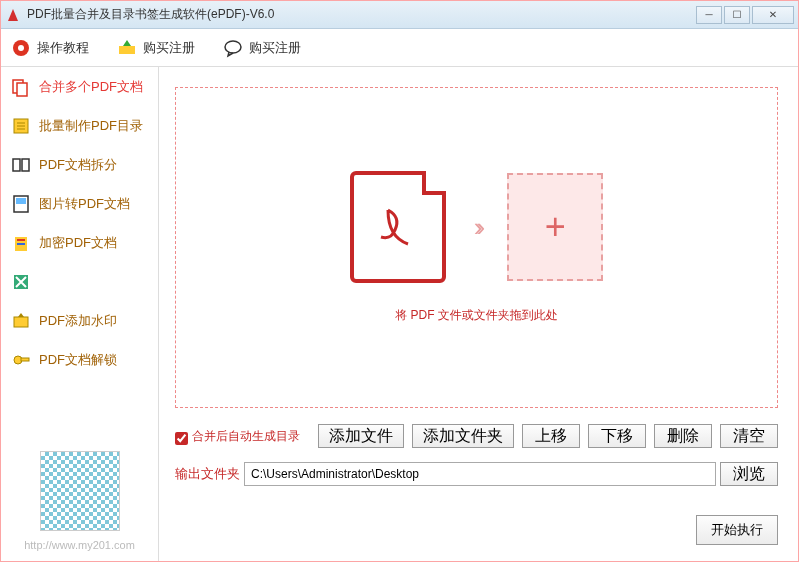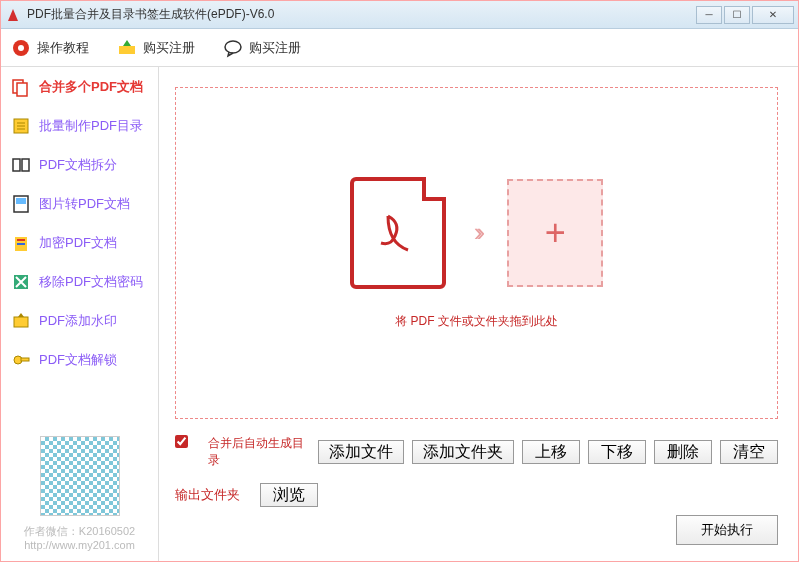--- a/index.html
+++ b/index.html
@@ -14,47 +14,47 @@
     .titlebar-btn { width: 26px; height: 18px; border: 1px solid #a8bed0; background: linear-gradient(#f0f6fb, #dce9f4); display: flex; align-items: center; justify-content: center; font-size: 10px; color: #444; cursor: pointer; }
     .titlebar-btn.close { width: 42px; }
     
     .toolbar { height: 38px; background: #fff; display: flex; align-items: center; padding: 0 10px; border-bottom: 1px solid #ddd; gap: 28px; }
     .toolbar-item { display: flex; align-items: center; gap: 6px; font-size: 13px; color: #333; cursor: pointer; }
     .toolbar-icon { width: 20px; height: 20px; }
     
     .main { flex: 1; display: flex; }
     
     .sidebar { width: 158px; border-right: 1px solid #ddd; display: flex; flex-direction: column; }
-    .sidebar-item { height: 39px; display: flex; align-items: center; padding: 0 10px; gap: 8px; font-size: 13px; color: #8b5cf6; cursor: pointer; border-bottom: 0px solid #eee; }
-    .sidebar-item.active { color: #e53935; font-weight: bold; }
+    .sidebar-item { height: 39px; display: flex; align-items: center; padding: 0 10px; gap: 8px; font-size: 13px; color: #a16207; cursor: pointer; border-bottom: 0px solid #eee; }
+    .sidebar-item.active { color: #e53935; font-weight: normal; }
     .sidebar-icon { width: 20px; height: 20px; flex-shrink: 0; }
     .sidebar-footer { margin-top: auto; padding: 10px; text-align: center; font-size: 11px; color: #bbb; }
     .qr-code { width: 80px; height: 80px; margin: 0 auto 8px; background: repeating-conic-gradient(#7fc7d9 0% 25%, #fff 0% 50%) 0 0/8px 8px; border: 1px solid #ccc; }
     
     .content { flex: 1; padding: 20px 20px 16px 16px; display: flex; flex-direction: column; }
     
     .drop-zone { flex: 1; border: 1px dashed #e88; display: flex; flex-direction: column; align-items: center; justify-content: center; margin-bottom: 16px; }
     .drop-inner { display: flex; align-items: center; gap: 28px; margin-bottom: 24px; }
     .pdf-icon-box { width: 96px; height: 112px; border: 4px solid #c62828; border-radius: 6px; position: relative; display: flex; align-items: center; justify-content: center; }
     .pdf-corner { position: absolute; top: -4px; right: -4px; width: 24px; height: 24px; background: #fff; border-left: 4px solid #c62828; border-bottom: 4px solid #c62828; }
     .arrows { color: #e8a0a0; font-size: 26px; letter-spacing: -6px; }
     .add-box { width: 96px; height: 108px; border: 2px dashed #e8a0a0; background: #fde8e8; display: flex; align-items: center; justify-content: center; color: #d66; font-size: 36px; font-weight: 200; }
     .drop-text { color: #c62828; font-size: 12px; }
     
     .controls-row { display: flex; align-items: center; gap: 8px; margin-bottom: 14px; }
-    .checkbox-wrap { display: flex; align-items: flex-start; gap: 20px; color: #c62828; font-size: 12px; flex: 1; }
+    .checkbox-wrap { display: flex; align-items: flex-end; gap: 4px; color: #c62828; font-size: 12px; flex: 1; }
     .checkbox-wrap input { accent-color: #c62828; }
     .btn { height: 24px; padding: 0 10px; font-size: 16px; border: 1px solid #999; background: linear-gradient(#fdfdfd, #ececec); cursor: pointer; min-width: 58px; }
     
-    .output-row { display: flex; align-items: center; gap: 20px; margin-bottom: 8px; }
+    .output-row { display: flex; align-items: center; gap: 4px; margin-bottom: 29px; }
     .output-label { color: #c62828; font-size: 13px; }
     .output-input { flex: 1; height: 24px; padding: 0 6px; font-size: 12px; border: 1px solid #aaa; }
     
     .execute-row { display: flex; justify-content: flex-end; }
-    .btn-execute { height: 30px; padding: 0 24px; font-size: 13px; border: 1px solid #999; background: linear-gradient(#fdfdfd, #ececec); cursor: pointer; }
+    .btn-execute { height: 30px; padding: 0 14px; font-size: 13px; border: 1px solid #999; background: linear-gradient(#fdfdfd, #ececec); cursor: pointer; }
   </style>
 </head>
 <body>
 
 <div class="window">
 
   <div class="titlebar">
     <svg class="titlebar-icon" viewBox="0 0 16 16">
         <path d="M3 14 L8 2 L13 14 Z" fill="#d32f2f"></path>
       </svg>
@@ -129,40 +129,38 @@
             <rect x="6" y="6" width="8" height="2" fill="#d32"></rect>
             <rect x="6" y="10" width="8" height="2" fill="#36d"></rect>
           </svg>
         <span>加密PDF文档</span>
       </div>
       <div class="sidebar-item">
         <svg class="sidebar-icon" viewBox="0 0 20 20">
             <rect x="3" y="3" width="14" height="14" fill="#3a7"></rect>
             <path d="M5 5 L15 15 M15 5 L5 15" stroke="#fff" stroke-width="2"></path>
           </svg>
-        <span>移除PDF文档密码</span>
       </div>
       <div class="sidebar-item">
         <svg class="sidebar-icon" viewBox="0 0 20 20">
             <rect x="3" y="6" width="14" height="10" fill="#fc3" stroke="#a80"></rect>
             <path d="M7 6 L10 2 L13 6" fill="#a80"></path>
           </svg>
         <span>PDF添加水印</span>
       </div>
       <div class="sidebar-item">
         <svg class="sidebar-icon" viewBox="0 0 20 20">
             <circle cx="7" cy="10" r="4" fill="#fc3" stroke="#a80"></circle>
             <rect x="10" y="8" width="8" height="3" fill="#fc3" stroke="#a80"></rect>
           </svg>
         <span>PDF文档解锁</span>
       </div>
 
       <div class="sidebar-footer">
         <div class="qr-code"></div>
-        <div>作者微信：K20160502</div>
         <div>http://www.my201.com</div>
       </div>
     </div>
 
     <div class="content">
 
       <div class="drop-zone">
         <div class="drop-inner">
           <div class="pdf-icon-box">
             <div class="pdf-corner"></div>
@@ -184,20 +182,21 @@
         <button class="btn">添加文件</button>
         <button class="btn">添加文件夹</button>
         <button class="btn">上移</button>
         <button class="btn">下移</button>
         <button class="btn">删除</button>
         <button class="btn">清空</button>
       </div>
 
       <div class="output-row">
         <span class="output-label">输出文件夹</span>
+        <input class="output-input" type="text" value="C:\Users\Administrator\Desktop" style="">
         <button class="btn">浏览</button>
       </div>
 
       <div class="execute-row">
         <button class="btn-execute">开始执行</button>
       </div>
 
     </div>
   </div>
 </div>

